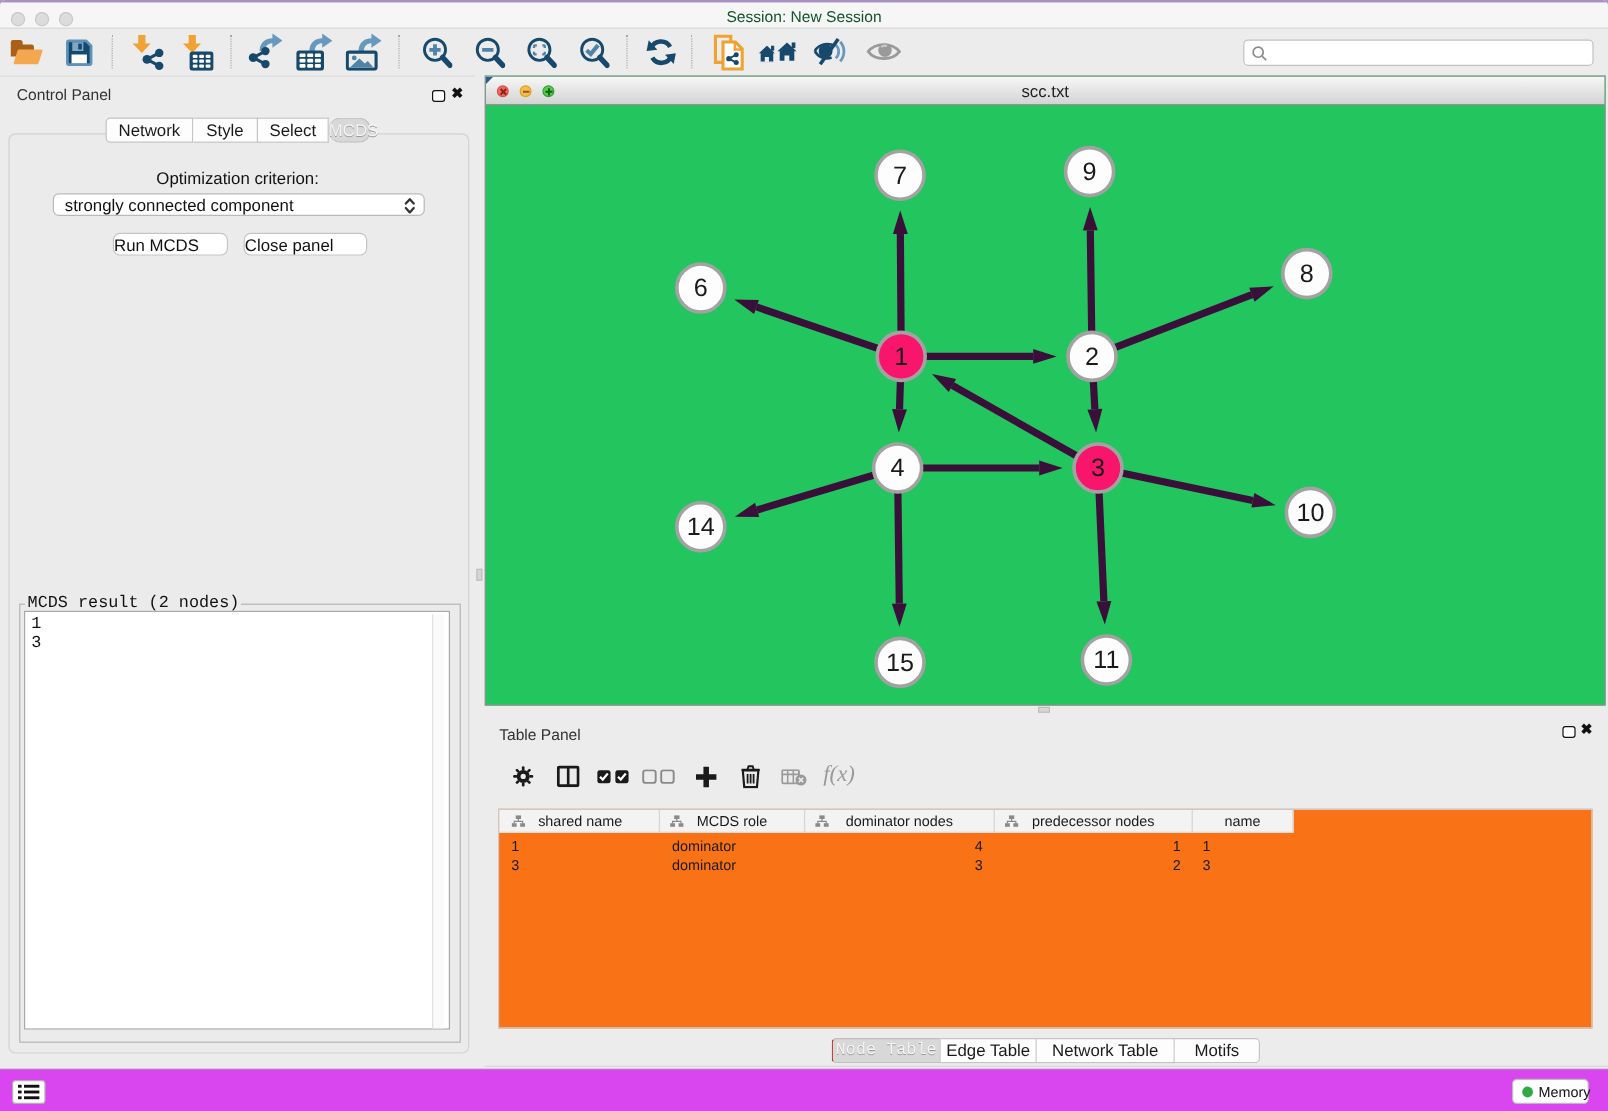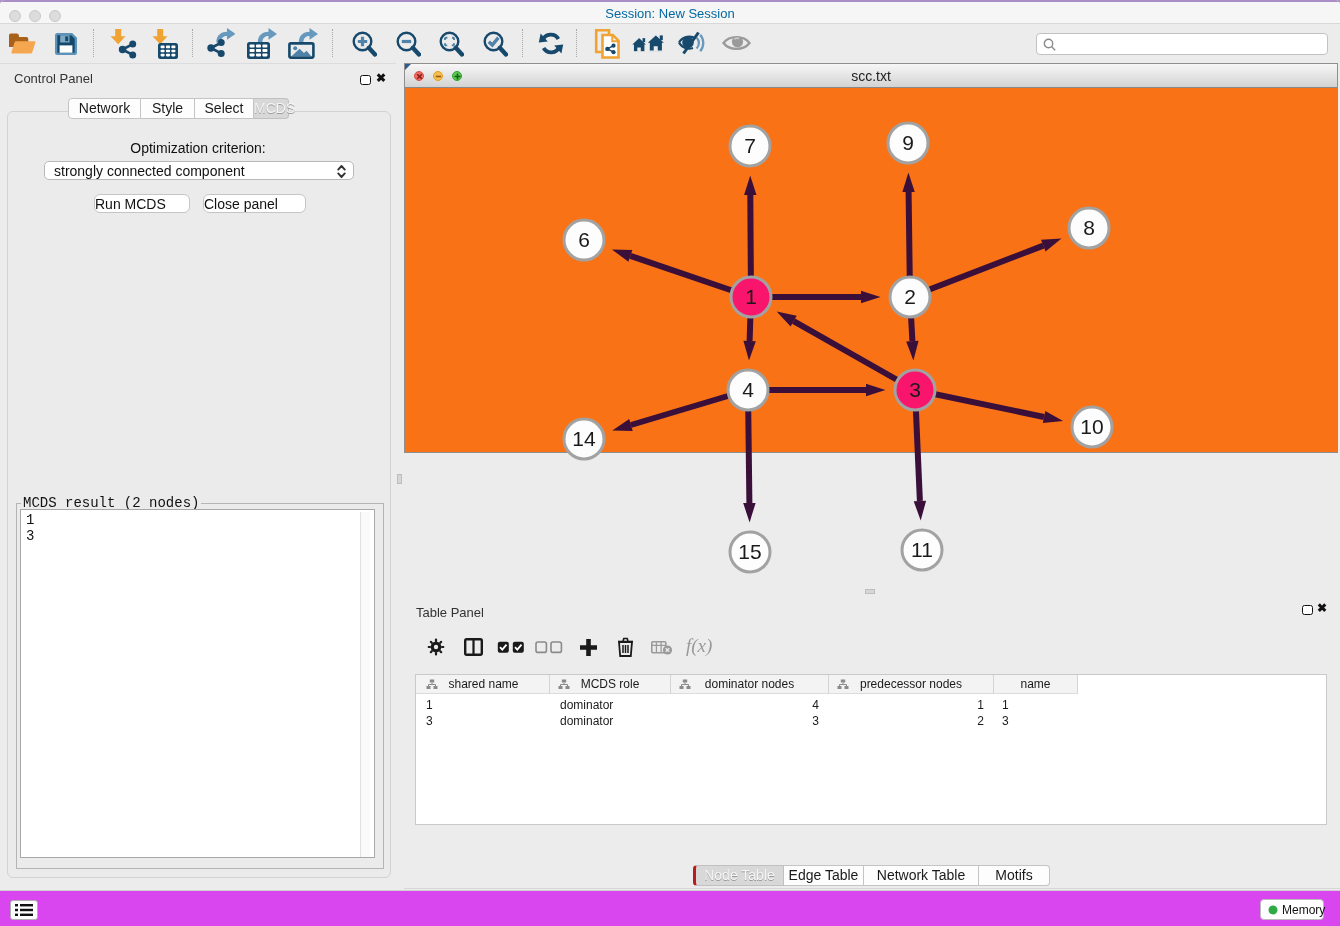--- a/index.html
+++ b/index.html
@@ -1,21 +1,21 @@
 <!DOCTYPE html>
 <html><head>
 <meta charset="utf-8">
 <style>
 * { margin:0; padding:0; box-sizing:border-box; }
 html,body { width:1340px; height:926px; overflow:hidden; background:#ad93c8; }
 body { font-family:"Liberation Sans", sans-serif; position:relative; }
 .win { position:absolute; left:0; top:0; width:1340px; height:926px; background:#ececec; border-radius:5px 5px 0 0; overflow:hidden; }
 .titlebar { position:absolute; left:0; top:2px; width:1340px; height:22px; background:#f6f6f6; border-bottom:1px solid #d8d8d8;}
 .tl { position:absolute; top:8px; width:12px; height:12px; border-radius:50%; background:#dcdcdc; border:1px solid #c9c9c9; }
-.title { position:absolute; top:0; width:100%; text-align:center; line-height:24px; font-size:13px; color:#0369a1; }
+.title { position:absolute; top:0; width:100%; text-align:center; line-height:24px; font-size:13px; color:#14532d; }
 .toolbar { position:absolute; left:0; top:25px; width:1340px; height:38px; background:#ececec; }
 .tsep { position:absolute; top:4px; height:28px; width:1px; border-left:1px dotted #a8a8a8; }
 .ticon { position:absolute; top:29px; }
 .searchbox { position:absolute; left:1036px; top:33px; width:292px; height:22px; background:#fff; border:1px solid #c2c2c2; border-radius:4px; }
 
 .cpanel { position:absolute; left:0; top:63px; width:396px; height:830px; background:#ececec; border-top:1px solid #dcdcdc;}
 .cphead { position:absolute; left:14px; top:7px; font-size:13px; color:#333; }
 .float-ic { position:absolute; width:11px; height:10px; border:1.5px solid #111; border-radius:2.5px; background:#fff; }
 .close-ic { position:absolute; font-size:12px; color:#111; font-weight:bold; }
 .tabs { position:absolute; display:flex; font-size:14px; z-index:5; }
@@ -23,34 +23,34 @@
 .tab.first { border-left:1px solid #c4c4c4; border-radius:4px 0 0 4px;}
 .tab.sel { background:#d8d8d8; border-color:#c0c0c0; color:#f5f5f5; text-shadow:0 1px 0 #9a9a9a; border-radius:0 4px 4px 0;}
 .tabbox { position:absolute; background:#ebebeb; border:1px solid #d2d2d2; border-radius:6px; }
 .combob { position:absolute; background:#fff; border:1px solid #b9b9b9; border-radius:5px; font-size:14px; color:#111; }
 .btn { position:absolute; background:#fff; border:1px solid #c5c5c5; border-radius:6px; font-size:14px; color:#111; }
 fieldset.mcds { position:absolute; left:16px; top:431px; width:368px; height:374px; border:1px solid #b5b5b5; background:#ebebeb;font-family:Liberation Mono, monospace;}
 fieldset.mcds legend { font-size:14px; color:#111; margin-left:4px; padding:0 2px;}
 .mcdstext { position:absolute; left:3px; top:-2px; width:355px; height:349px; background:#fff; border:1px solid #a8a8a8; font-size:14px; color:#111; padding:2px 5px; line-height:16px;}
 .mscroll { position:absolute; right:4px; top:2px; width:10px; height:345px; background:#fafafa; border-left:1px solid #e0e0e0;}
 
-.netframe { position:absolute; left:404px; top:63px; width:934px; height:390px; border:1px solid #8f8f8f; background:#f97316;padding-left:26px; }
+.netframe { position:absolute; left:404px; top:63px; width:934px; height:525px; border:1px solid #8f8f8f; background:#22c55e;padding-left:26px; }
 .nettitle { position:absolute; left:0; top:0; width:100%; height:24px; background:linear-gradient(#f7f7f7,#d3d3d3); border-bottom:1px solid #888; }
 .nettitle .t { position:absolute; width:100%; text-align:center; font-size:14px; color:#222; line-height:24px;}
 .mac { position:absolute; top:7px; width:10px; height:10px; border-radius:50%; } .mac svg { position:absolute; left:0; top:0; }
 .graph { position:absolute; left:0px; top:23px; }
 .gnode { fill:#fdfdfd; stroke:#a2a2a2; stroke-width:3; }
 .gnode.pink { fill:#f8156b; }
 .glabel { font-size:21px; fill:#1a1a1a; text-anchor:middle; font-family:"Liberation Sans",sans-serif;}
 .gedges line { stroke:#3a0f3a; stroke-width:6; }
 .gedges polygon { fill:#3a0f3a; }
 
 .tpanel { position:absolute; left:404px; top:597px; width:936px; height:296px; background:#ececec; }
 .ttoolbar { position:absolute; left:12px; top:36px; height:26px; }
-.ttable { position:absolute; left:11px; top:77px; width:912px; height:151px; background:#ffffff; border:1px solid #c9c9c9; font-size:12px;}
+.ttable { position:absolute; left:11px; top:77px; width:912px; height:183px; background:#f97316; border:1px solid #c9c9c9; font-size:12px;}
 .thead { position:absolute; left:0; top:0; height:19px; background:#f3f3f3; border-bottom:1px solid #dcdcdc; }
 .thcell { position:absolute; top:0; height:19px; border-right:1px solid #d4d4d4; color:#1a1a1a; text-align:center; line-height:19px;}
 .trow { position:absolute; font-size:12px; color:#1a1a1a; }
 .btabs { position:absolute; top:268px; display:flex; font-size:14px; left:289px;}
 
 .statusbar { position:absolute; left:0; top:890px; width:1340px; height:36px; background:#d946ef; border-top:1px solid #d0d0d0; }
 .membtn { position:absolute; right:16px; top:8px; width:64px; height:21px; background:#fff; border:1px solid #bbb; border-radius:4px; font-size:12px; color:#111; }
 .listbtn { position:absolute; left:10px; top:9px; width:28px; height:20px; background:#fdfdfd; border:1px solid #b0b0b0; border-radius:3px;}
 </style>
 </head>
@@ -211,25 +211,25 @@
     <svg width="16" height="16" style="position:absolute;left:5px;top:3px;" viewBox="0 0 16 16">
         <circle cx="6.5" cy="6.5" r="4.2" fill="none" stroke="#8a8a8a" stroke-width="1.4"></circle>
         <line x1="9.7" y1="9.7" x2="13.2" y2="13.2" stroke="#8a8a8a" stroke-width="1.4"></line>
       </svg>
   </div>
 
   <div class="cpanel">
     <div class="cphead">Control Panel</div>
     <div class="float-ic" style="left:360px; top:11px;"></div>
     <div class="close-ic" style="left:376px; top:7px;">✖</div>
-    <div class="tabs" style="left:68px; top:34px;align-items:center;">
+    <div class="tabs" style="left:88px; top:34px;align-items:center;">
       <div class="tab first" style="width:73px;">Network</div>
       <div class="tab" style="width:54px;">Style</div>
       <div class="tab" style="width:59px;">Select</div>
-      <div class="tab sel" style="width:35px;">MCDS</div>
+      <div class="tab sel" style="width:35px;border-radius:10px;">MCDS</div>
     </div>
     <div class="tabbox" style="left:7px; top:47px; width:384px; height:767px;"></div>
     <div style="position:absolute; left:0; top:76px; width:396px; text-align:center; font-size:14px; color:#111;">Optimization criterion:</div>
     <div class="combob" style="left:44px; top:97px; width:310px; height:19px; line-height:18px; padding-left:9px;">strongly connected component
       <svg width="11" height="15" style="position:absolute; right:6px; top:2px;" viewBox="0 0 11 15">
           <path d="M2.2 5.6 L5.5 2 L8.8 5.6 M2.2 9.4 L5.5 13 L8.8 9.4" fill="none" stroke="#333" stroke-width="1.9" stroke-linecap="round" stroke-linejoin="round"></path>
         </svg>
     </div>
     <div class="btn" style="left:94px; top:130px; width:96px; height:19px; line-height:18px;">Run MCDS</div>
     <div class="btn" style="left:203px; top:130px; width:103px; height:19px; line-height:18px;">Close panel</div>
@@ -408,21 +408,21 @@
         <div class="trow" style="left:255px; top:23px; width:148px; text-align:right;">4</div>
         <div class="trow" style="left:413px; top:23px; width:155px; text-align:right;">1</div>
         <div class="trow" style="left:586px; top:23px;">1</div>
         <div class="trow" style="left:10px; top:39px;">3</div>
         <div class="trow" style="left:144px; top:39px;">dominator</div>
         <div class="trow" style="left:255px; top:39px; width:148px; text-align:right;">3</div>
         <div class="trow" style="left:413px; top:39px; width:155px; text-align:right;">2</div>
         <div class="trow" style="left:586px; top:39px;">3</div>
       </div>
     <div class="btabs">
-      <div class="tab sel" style="width:91px; border-radius:4px 0 0 4px; border-left:3px solid #b91c1c;">Node Table</div>
+      <div class="tab sel" style="width:91px; border-radius:4px 0 0 4px; border-left:1px solid #b91c1c;font-family:Liberation Mono, monospace;">Node Table</div>
       <div class="tab" style="width:80px;">Edge Table</div>
       <div class="tab" style="width:115px;">Network Table</div>
       <div class="tab" style="width:71px; border-radius:0 4px 4px 0;">Motifs</div>
     </div>
     <div style="position:absolute; left:0; top:291px; width:936px; border-top:1px solid #d6d6d6;"></div>
   </div>
 
   <div class="statusbar">
     <div class="listbtn"><svg width="18" height="14" style="margin:2px 0 0 4px;" viewBox="0 0 18 14">
           <g fill="#111">

